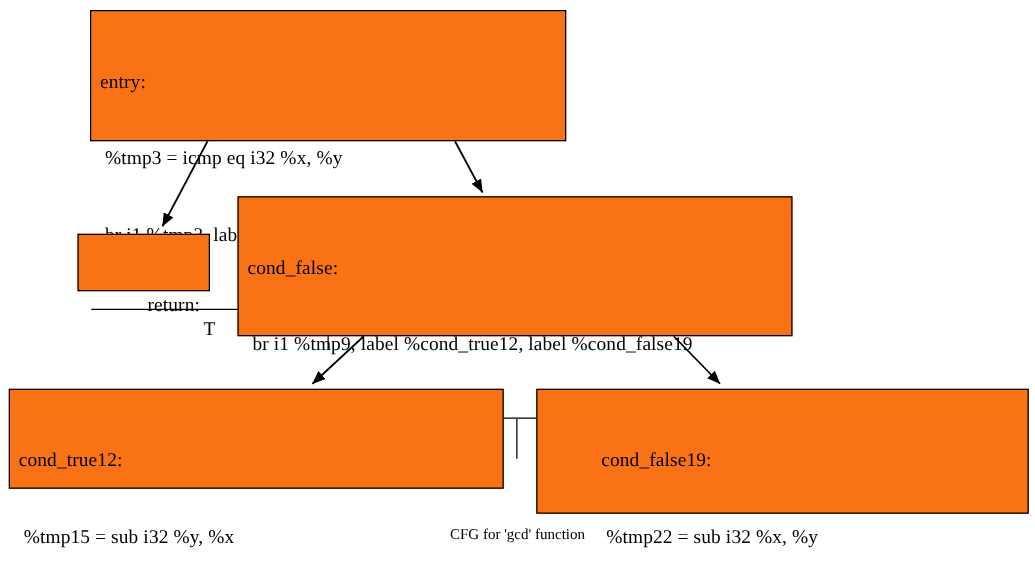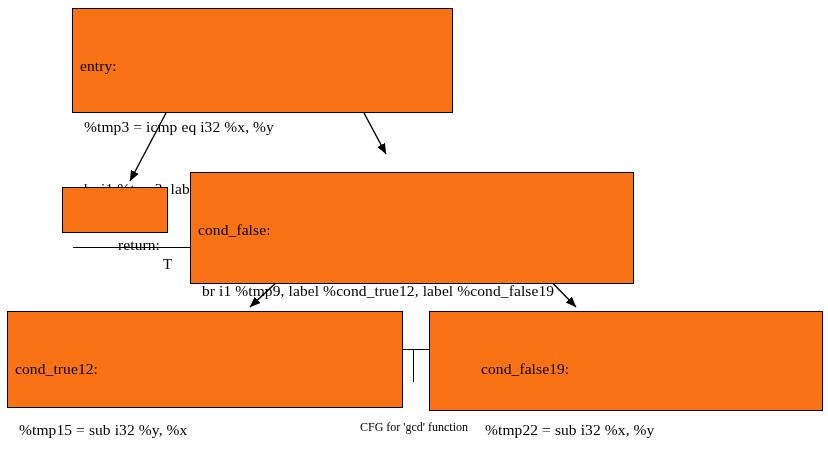--- a/index.html
+++ b/index.html
@@ -58,22 +58,22 @@
     align-items: center;
     justify-content: center;
     font-size: 15.5px;
   }
   .port + .port {
     border-left: 1.4px solid #000000;
   }
   
   #node-entry      { left: 72px;  top: 8px;   width: 381px; height: 105px; }
   #node-return     { left: 62px;  top: 187px; width: 106px; height: 46px; align-items: flex-end;  }
-  #node-cond-false { left: 190px; top: 172px; width: 444px; height: 112px; }
-  #node-cond-true12{ left: 7px;   top: 311px; width: 396px; height: 97px; }
+  #node-cond-false { left: 190px; top: 157px; width: 444px; height: 112px; }
+  #node-cond-true12{ left: 7px;   top: 311px; width: 396px; height: 80px; }
   #node-cond-false19{left: 429px; top: 311px; width: 394px; height: 100px; padding-left: 44px; }
   #node-entry .node-ports .port:first-child { flex: 0 0 189px; }
   #node-cond-false .node-ports .port:first-child { flex: 0 0 222px; }
   .caption {
     position: absolute;
     left: 0;
     top: 420px;
     width: 828px;
     text-align: center;
     font-size: 12px;

